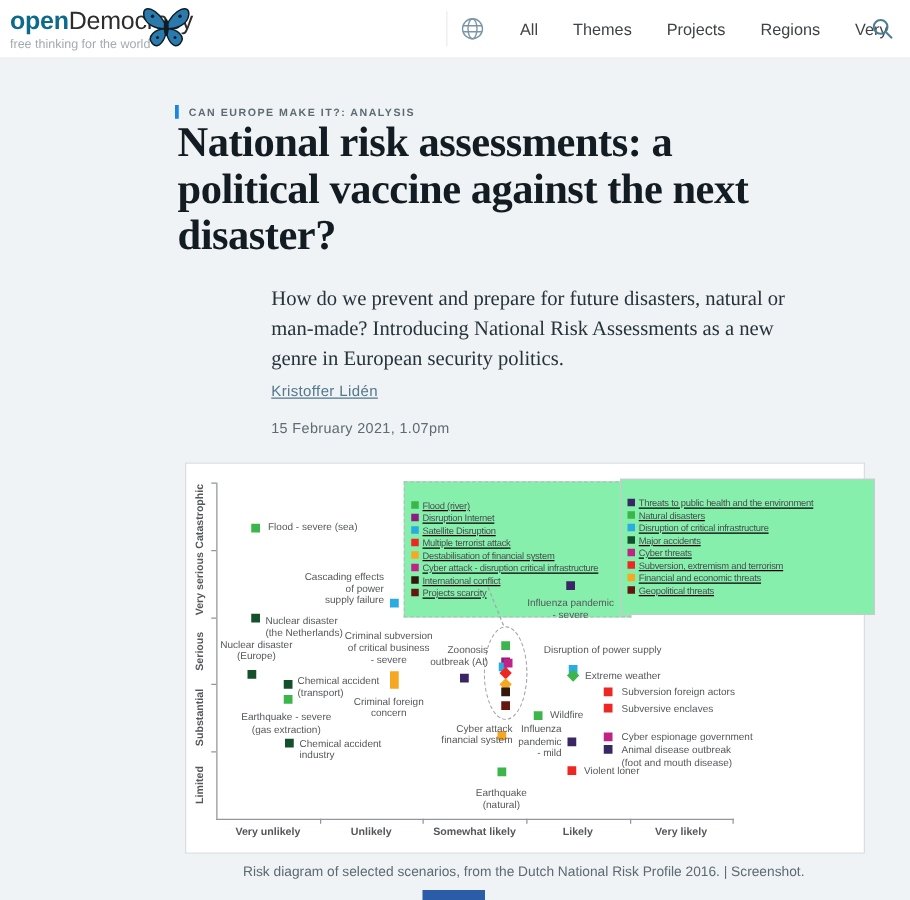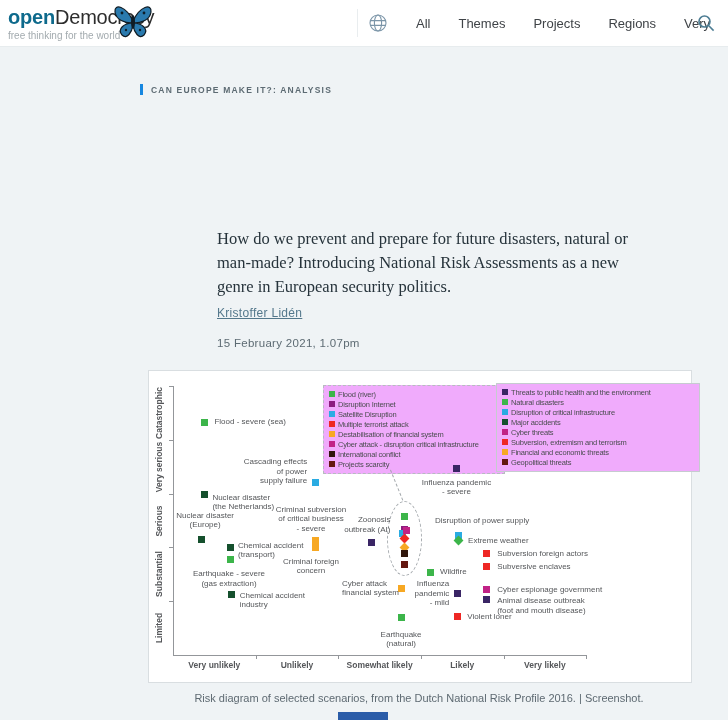--- a/index.html
+++ b/index.html
@@ -32,21 +32,21 @@
   
   .chart-box{position:absolute;left:148px;top:370px;width:542px;height:311px;background:#ffffff;border:1px solid #d9dee1;}
   .plot{position:absolute;inset:0;}
   .axis{position:absolute;background:#93969a;}
   .tick{position:absolute;background:#93969a;}
   .xlab{position:absolute;top:289px;transform:translateX(-50%);font-weight:bold;font-size:8.5px;color:#55575a;white-space:nowrap;}
   .ylab{position:absolute;left:10px;transform:translate(-50%,-50%) rotate(-90deg);font-weight:bold;font-size:8.5px;color:#55575a;white-space:nowrap;}
   .marker{position:absolute;width:7px;height:7px;}
   .marker.diamond{transform:rotate(45deg);}
   .plabel{position:absolute;font-size:8px;line-height:9.5px;color:#55575a;white-space:pre-line;}
-  .legend-box{position:absolute;background:#f0abfc;padding:3px 5px;}
+  .legend-box{position:absolute;background:#86efac;padding:13px 5px;text-decoration:underline;}
   #legend-right{left:347px;top:12px;width:192px;border:1px solid #c6cbd0;}
   #legend-cluster{left:174px;top:14px;width:170px;border:1px dashed #b7bcc0;}
   .legend-row{display:flex;align-items:flex-start;margin:1px 0;white-space:nowrap;font-size:7.5px;line-height:9px;color:#4a4c4f;letter-spacing:-0.2px;}
   .swatch{width:6px;height:6px;margin:1px 3px 0 0;flex:none;}
   .cluster-ellipse{position:absolute;left:238px;top:130px;width:33px;height:73px;border:1px dashed #a3a8ac;border-radius:50%;}
   .cluster-connector{position:absolute;left:241px;top:99px;height:33px;width:0;border-left:1px dashed #a3a8ac;transform:rotate(-22deg);transform-origin:top left;}
 
   .caption{position:absolute;left:148px;top:692px;width:542px;text-align:center;font-size:11px;color:#5e6a72;}
   .footer-strip{position:absolute;left:338px;top:712px;width:50px;height:8px;background:#2a5ca8;}
 </style>
@@ -95,20 +95,21 @@
         <path d="M12.8 12.8 L17.6 17.6"></path>
       </svg>
     </div>
   </div>
 
   <div class="kicker">
     <span class="kicker-bar"></span>
     <span class="kicker-text">CAN EUROPE MAKE IT?: ANALYSIS</span>
   </div>
 
+  <h1 class="title" style="margin:0;">National risk assessments: a political vaccine against the next disaster?</h1>
 
   <div class="standfirst">How do we prevent and prepare for future disasters, natural or man-made? Introducing National Risk Assessments as a new genre in European security politics.</div>
 
   <a class="author">Kristoffer Lidén</a>
 
   <div class="date">15 February 2021, 1.07pm</div>
 
   <div class="chart-box">
     <div class="plot" id="plot">
       <div class="axis" style="left:24px;top:15px;width:1px;height:270px;"></div>
@@ -260,21 +261,21 @@
 pandemic
 - mild</div>
         <div class="marker" style="left: 333.706px; top: 215.402px; background: rgb(193, 34, 134);"></div>
         <div class="plabel" style="left: 348.206px; top: 218.902px; transform: translateY(-50%);">Cyber espionage government</div>
         <div class="marker" style="left: 333.706px; top: 224.548px; background: rgb(58, 37, 101);"></div>
         <div class="plabel" style="left: 348.206px; top: 234.048px; transform: translateY(-50%);">Animal disease outbreak
 (foot and mouth disease)</div>
         <div class="marker" style="left: 304.782px; top: 242.302px; background: rgb(238, 39, 36);"></div>
         <div class="plabel" style="left: 318.282px; top: 245.802px; transform: translateY(-50%); text-align: right;">Violent loner</div>
         <div class="marker" style="left: 248.586px; top: 214.326px; background: rgb(247, 168, 35);"></div>
-        <div class="plabel" style="right: 292px; top: 216.826px; transform: translateY(-50%); text-align: left;">Cyber attack
+        <div class="plabel" style="right: 281px; top: 216.826px; transform: translateY(-50%); text-align: right;">Cyber attack
 financial system</div>
         <div class="marker" style="left: 248.586px; top: 243.378px; background: rgb(60, 181, 74);"></div>
         <div class="plabel" style="left: 252.086px; top: 258.878px; transform: translateX(-50%); text-align: center;">Earthquake
 (natural)</div>
       </div>
   </div>
 
   <div class="caption">Risk diagram of selected scenarios, from the Dutch National Risk Profile 2016. | Screenshot.</div>
 
   <div class="footer-strip"></div>

